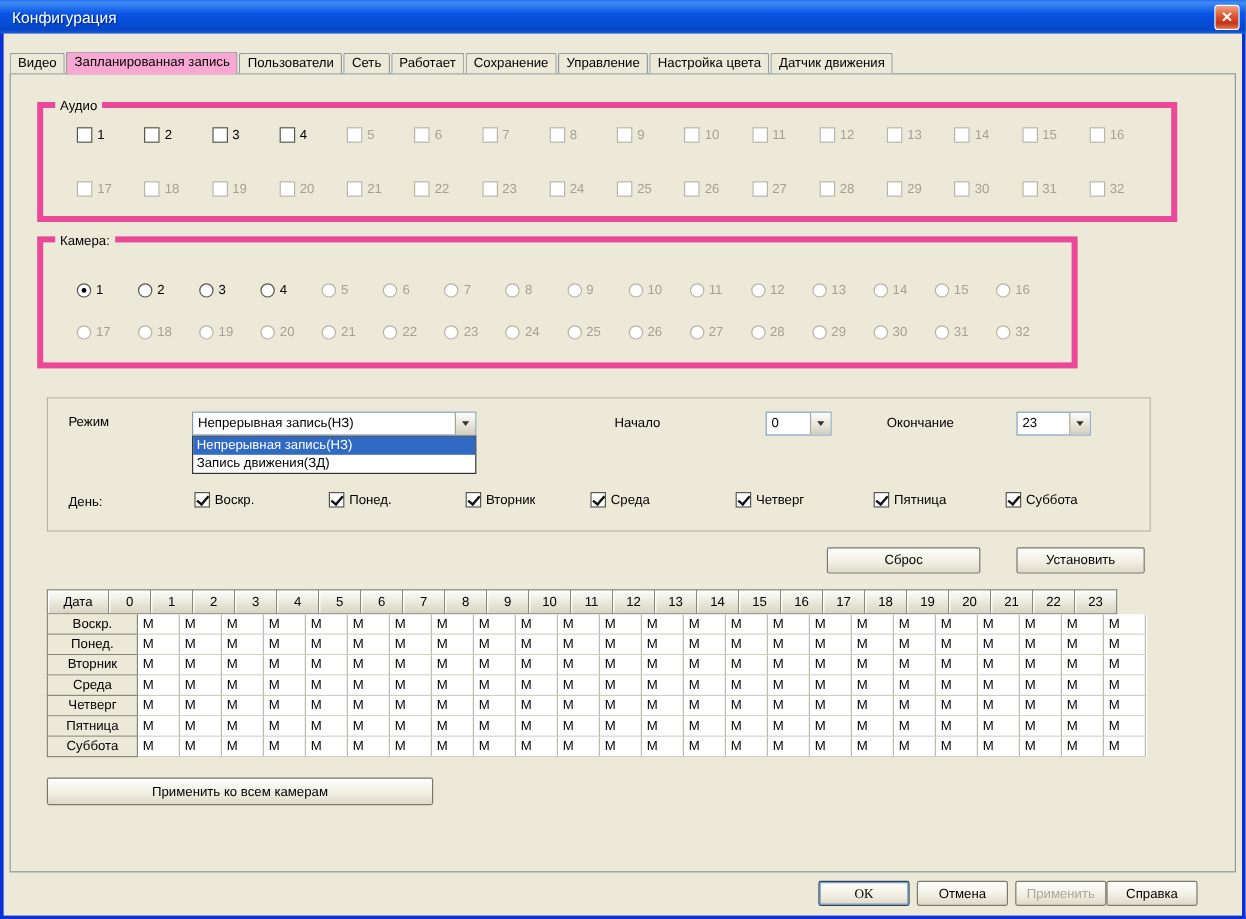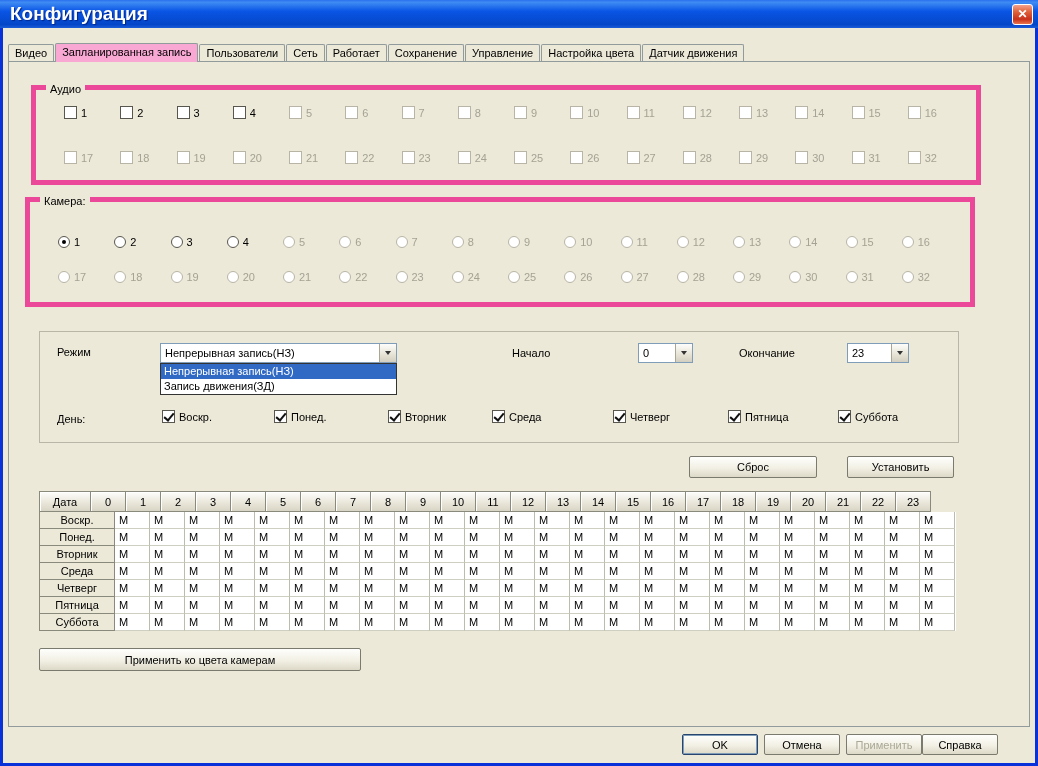--- a/index.html
+++ b/index.html
@@ -5,21 +5,21 @@
   * { box-sizing: border-box; margin: 0; padding: 0; }
   html,body { width:1038px; height:766px; }
   body { font-family:"Liberation Sans", sans-serif; font-size:11px; background:#ece9d8; overflow:hidden; }
 
   .window { position:absolute; inset:0; background:#ece9d8;
     border-left:3px solid #0831d9; border-right:3px solid #0831d9; border-bottom:3px solid #0831d9; }
 
   .titlebar { position:absolute; top:0; left:-3px; right:-3px; height:28px;
     background:linear-gradient(180deg,#2a6ff0 0%,#3f8cf3 8%,#0a55e5 40%,#0446c8 88%,#1b5cd8 100%);
     display:flex; align-items:center; padding:0 5px 0 10px; }
-  .title { flex:1; color:#fff; font-size:19px; font-weight:bold; text-shadow:1px 1px 1px #00268a; }
+  .title { flex:1; color:#fff; font-size:13px; font-weight:normal; text-shadow:1px 1px 1px #00268a; }
   .closebtn { width:21px; height:21px; border-radius:3px; border:1px solid #fff;
     background:linear-gradient(180deg,#f3a28b 0%,#e0633c 35%,#c8321a 75%,#e8734b 100%);
     color:#fff; font-weight:bold; font-size:12px; display:flex; align-items:center; justify-content:center; cursor:default; }
 
   .tabs { position:absolute; left:5px; top:43px; height:18px; display:flex; align-items:flex-end; z-index:3; }
   .tab { height:17px; line-height:16px; padding:0 6px; margin-right:1px; background:#ece9d8;
     border:1px solid #919b9c; border-bottom:none; border-radius:2px 2px 0 0; white-space:nowrap; }
   .tab.active { height:19px; margin-bottom:-1px; background:#f9a8d4; position:relative; z-index:4; }
 
   .tabpanel { position:absolute; left:5px; top:61px; width:1022px; height:666px;
@@ -53,21 +53,21 @@
   .dd-list { position:absolute; left:120px; top:31px; width:237px; background:#fff; border:1px solid #333; z-index:30; }
   .dd-item { height:15px; line-height:15px; padding-left:3px; white-space:nowrap; overflow:hidden; }
   .dd-item.selected { background:#316ac5; color:#fff; }
 
   .daysrow { position:absolute; left:0; top:78px; right:0; height:16px; z-index:1; }
   .day-item { position:absolute; top:0; }
 
   .btn { position:absolute; border:1px solid #7b7a6e; border-radius:2px;
     background:linear-gradient(180deg,#fefefd 0%,#f2f0e4 55%,#ddd9c8 100%);
     font-family:inherit; font-size:11px; color:#000; display:flex; align-items:center; justify-content:center; cursor:default; white-space:nowrap; }
-  .btn.default { border:1px solid #28456d; box-shadow:0 0 0 1px #7f9db9 inset; }
+  .btn.default { border:1px solid #28456d; box-shadow:0 0 0 1px #7f9db9 inset;font-family:Liberation Serif, serif; }
   .btn.disabled { color:#a9a795; }
 
   .sched { position:absolute; left:30px; top:429px; width:917px; }
   .shead { display:flex; }
   .hcell { width:35px; height:21px; border-top:1px solid #8a8a7c; border-bottom:1px solid #8a8a7c; border-right:1px solid #8a8a7c;
     background:linear-gradient(180deg,#fdfdfb,#e8e5d8 60%,#d9d5c5);
     box-shadow:inset 1px 1px 0 #fff; display:flex; align-items:center; justify-content:center; }
   .hcell.corner { width:52px; border-left:1px solid #8a8a7c; }
   .sbody { background:#fff; }
   .brow { display:flex; }
@@ -231,21 +231,21 @@
             <span class="cb"></span>
             <span class="clabel">31</span>
           </div>
           <div class="citem disabled">
             <span class="cb"></span>
             <span class="clabel">32</span>
           </div>
         </div>
     </div>
 
-    <div class="group" style="left:16px; top:135px; width:950px; height:110px;text-decoration:underline;">
+    <div class="group" style="left:22px; top:135px; width:867px; height:110px;text-decoration:underline;">
       <span class="legend">Камера:</span>
       <div class="grid16" id="camera-row-1" style="top:34px;">
           <div class="citem">
             <span class="rb selected"></span>
             <span class="clabel">1</span>
           </div>
           <div class="citem">
             <span class="rb"></span>
             <span class="clabel">2</span>
           </div>
@@ -654,21 +654,21 @@
             <div class="scell">М</div>
             <div class="scell">М</div>
             <div class="scell">М</div>
             <div class="scell">М</div>
             <div class="scell">М</div>
             <div class="scell">М</div>
           </div>
         </div>
     </div>
 
-    <button class="btn" style="left:30px; top:586px; width:322px; height:23px;">Применить ко цвета камерам</button>
+    <button class="btn" style="left:30px; top:586px; width:322px; height:23px;">Применить ко всем камерам</button>
   </div>
 
   <button class="btn footer-btn default" style="left:679px; top:734px;">OK</button>
   <button class="btn footer-btn" style="left:761px; top:734px;">Отмена</button>
   <button class="btn footer-btn disabled" style="left:843px; top:734px;">Применить</button>
   <button class="btn footer-btn" style="left:919px; top:734px;">Справка</button>
 
 </div>
 
 </body></html>

